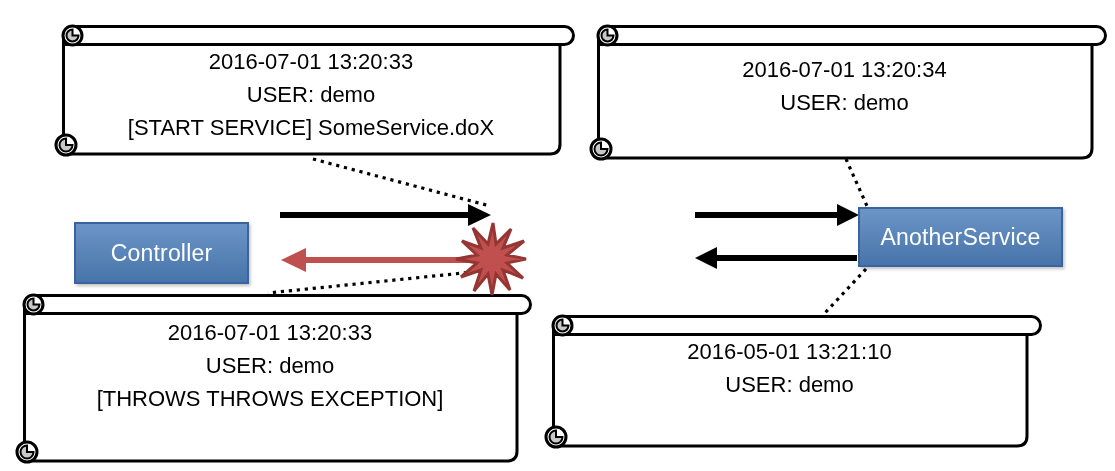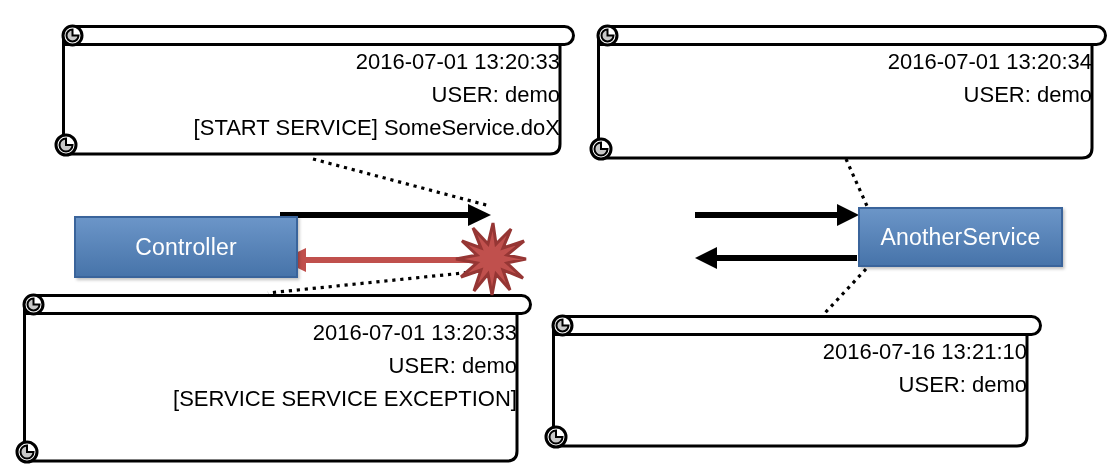--- a/index.html
+++ b/index.html
@@ -20,21 +20,21 @@
     border:2.5px solid var(--box-border,#3a649b);
     box-shadow:1.5px 2px 3px rgba(0,0,0,.25);
     color:var(--box-text,#fff);font-size:23px;letter-spacing:.2px;
     box-sizing:border-box;
   }
 
   
   .scroll-note{position:absolute;z-index:3;}
   .scroll-bg{position:absolute;left:0;top:0;overflow:visible;z-index:0;}
   .note-text{
-    position:relative;z-index:1;text-align:right;
+    position:relative;z-index:1;text-align:center;
     padding-right:16px;color:#000;font-size:22px;line-height:33px;
   }
   .s-line{stroke:#000;stroke-width:3;stroke-linejoin:round;}
   .s-fill{fill:#fff;}
   .s-curl{fill:#c8c8c8;stroke:#000;stroke-width:2;}
 
   
   .dotted{stroke:#000;stroke-width:3.2;stroke-dasharray:3.2 4.8;fill:none;}
   .shaft{stroke:#000;stroke-width:6;}
   .head{fill:#000;}
@@ -59,21 +59,21 @@
     <line class="shaft" x1="695" y1="215" x2="839" y2="215"></line>
     <polygon class="head" points="837,204 859,215 837,226"></polygon>
 
     <line class="shaft" x1="857" y1="258" x2="715" y2="258"></line>
     <polygon class="head" points="717,247 695,258 717,269"></polygon>
 
     <line class="shaft-red" x1="498" y1="260" x2="304" y2="260"></line>
     <polygon class="head-red" points="306,248 281,260 306,272"></polygon>
   </svg>
 
-  <div class="box" style="left:74px;top:216px;width:224px;height:62px">
+  <div class="box" style="left:74px;top:222px;width:175px;height:62px">
     <span>Controller</span>
   </div>
   <div class="box" style="left:858px;top:207px;width:205px;height:60px">
     <span>AnotherService</span>
   </div>
 
   <div class="scroll-note" style="left:62px;top:25px;width:514px;height:131px">
       <svg width="514" height="131" class="scroll-bg">
         <path d="M1.5 10 L1.5 122 Q1.5 129 9 129 L488 129 Q498 129 498 119 L498 19.5 L1.5 19.5 Z" class="s-line s-fill"></path>
         <path d="M10.5 1.5 L502.5 1.5 A9 9 0 0 1 502.5 19.5 L10.5 19.5 Z" class="s-line s-fill"></path>
@@ -91,53 +91,53 @@
 
   <div class="scroll-note" style="left:597px;top:25px;width:511px;height:135px">
       <svg width="511" height="135" class="scroll-bg">
         <path d="M1.5 10 L1.5 126 Q1.5 133 9 133 L485 133 Q495 133 495 123 L495 19.5 L1.5 19.5 Z" class="s-line s-fill"></path>
         <path d="M10.5 1.5 L499.5 1.5 A9 9 0 0 1 499.5 19.5 L10.5 19.5 Z" class="s-line s-fill"></path>
         <circle cx="10.5" cy="10.5" r="9.5" class="s-line s-fill"></circle>
         <path d="M10.5 10.5 L16.5 10.5 A6 6 0 1 1 10.5 4.5 Z" class="s-curl"></path>
         <circle cx="4" cy="124" r="10" class="s-line s-fill"></circle>
         <path d="M4 124 L10.5 124 A6.5 6.5 0 1 1 4 117.5 Z" class="s-curl"></path>
       </svg>
-    <div class="note-text" style="padding-top:20px">
+    <div class="note-text" style="padding-top:28px">
       <div>2016-07-01 13:20:34</div>
       <div>USER: demo</div>
     </div>
   </div>
 
   <div class="scroll-note" style="left:23px;top:294px;width:510px;height:169px">
       <svg width="510" height="169" class="scroll-bg">
         <path d="M1.5 10 L1.5 160 Q1.5 167 9 167 L484 167 Q494 167 494 157 L494 19.5 L1.5 19.5 Z" class="s-line s-fill"></path>
         <path d="M10.5 1.5 L498.5 1.5 A9 9 0 0 1 498.5 19.5 L10.5 19.5 Z" class="s-line s-fill"></path>
         <circle cx="10.5" cy="10.5" r="9.5" class="s-line s-fill"></circle>
         <path d="M10.5 10.5 L16.5 10.5 A6 6 0 1 1 10.5 4.5 Z" class="s-curl"></path>
         <circle cx="4" cy="158" r="10" class="s-line s-fill"></circle>
         <path d="M4 158 L10.5 158 A6.5 6.5 0 1 1 4 151.5 Z" class="s-curl"></path>
       </svg>
     <div class="note-text" style="padding-top:22px">
       <div>2016-07-01 13:20:33</div>
       <div>USER: demo</div>
-      <div>[SERVICE SERVICE EXCEPTION]</div>
+      <div>[THROWS THROWS EXCEPTION]</div>
     </div>
   </div>
 
   <div class="scroll-note" style="left:552px;top:315px;width:491px;height:133px">
       <svg width="491" height="133" class="scroll-bg">
         <path d="M1.5 10 L1.5 124 Q1.5 131 9 131 L465 131 Q475 131 475 121 L475 19.5 L1.5 19.5 Z" class="s-line s-fill"></path>
         <path d="M10.5 1.5 L479.5 1.5 A9 9 0 0 1 479.5 19.5 L10.5 19.5 Z" class="s-line s-fill"></path>
         <circle cx="10.5" cy="10.5" r="9.5" class="s-line s-fill"></circle>
         <path d="M10.5 10.5 L16.5 10.5 A6 6 0 1 1 10.5 4.5 Z" class="s-curl"></path>
         <circle cx="4" cy="122" r="10" class="s-line s-fill"></circle>
         <path d="M4 122 L10.5 122 A6.5 6.5 0 1 1 4 115.5 Z" class="s-curl"></path>
       </svg>
     <div class="note-text" style="padding-top:20px">
-      <div>2016-07-16 13:21:10</div>
+      <div>2016-05-01 13:21:10</div>
       <div>USER: demo</div>
     </div>
   </div>
 
   <svg class="layer burst-layer" width="1115" height="471">
     <polygon class="burst" points="526,259 507,263 523,278 503,270 510,290 496,274 492,295 488,274 474,291 481,270 461,277 477,263 456,259 477,255 462,241 481,248 473,228 488,244 493,223 496,244 511,229 503,248 524,241 507,255"></polygon>
   </svg>
 
 </div>
 

